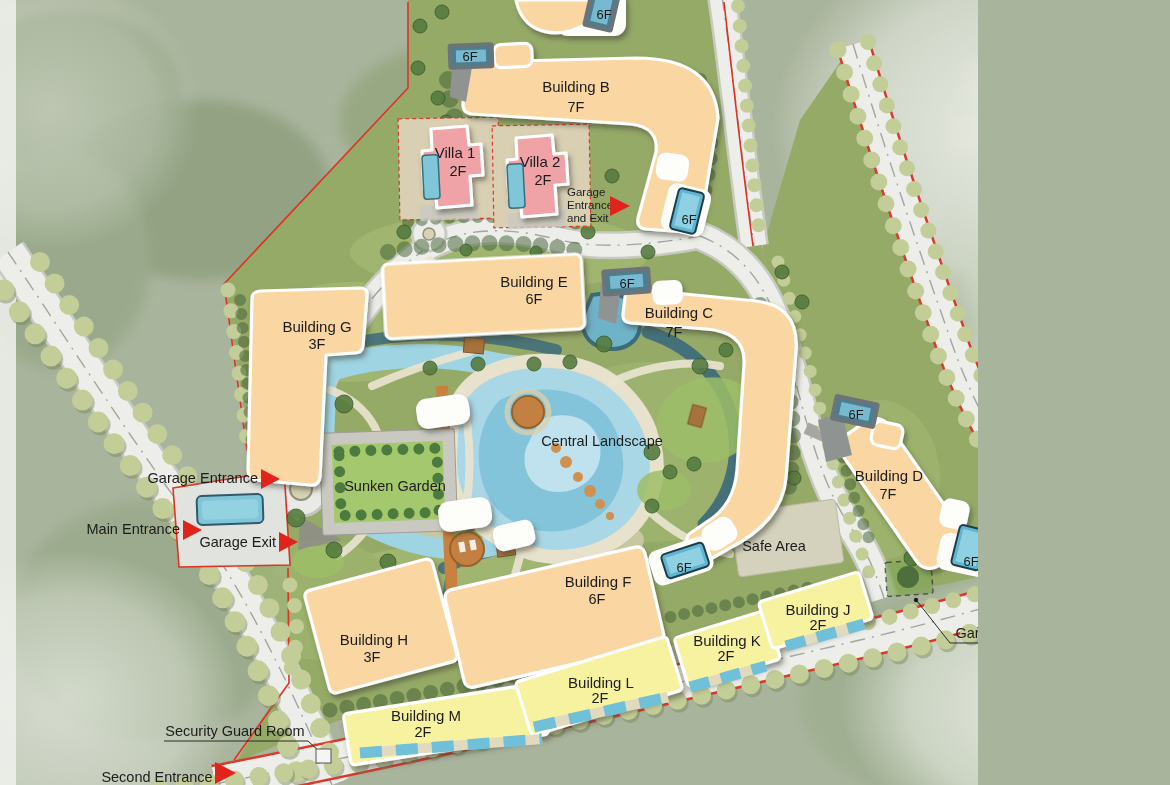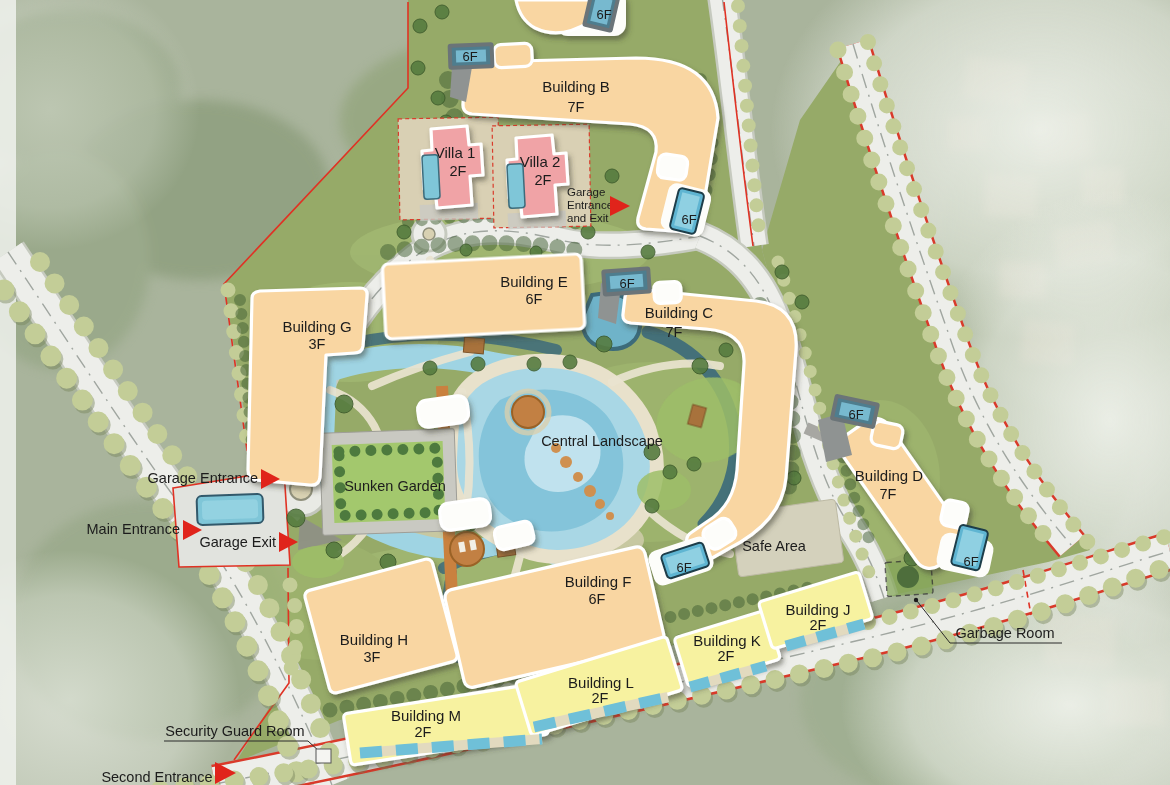--- a/index.html
+++ b/index.html
@@ -1,16 +1,16 @@
 <!DOCTYPE html>
 <html><head>
 <meta charset="utf-8">
 <style>
   html,body{margin:0;padding:0;background:#a9b49c;}
-  #stage{width:1170px;height:785px;position:relative;overflow:hidden;}
+  #stage{width:978px;height:785px;position:relative;overflow:hidden;}
   svg{display:block;}
   text{font-family:"Liberation Sans",sans-serif;fill:#1c1c1c;text-anchor:middle;}
   .bl{font-size:15px;}
   .fl{font-size:14.5px;}
   .mk{font-size:13px;}
   .an{font-size:14.5px;}
   .sm{font-size:11.5px;}
   .as{text-anchor:start;}
   .ae{text-anchor:end;}
   .trow{fill:none;stroke:#c3cd97;stroke-linecap:round;}

